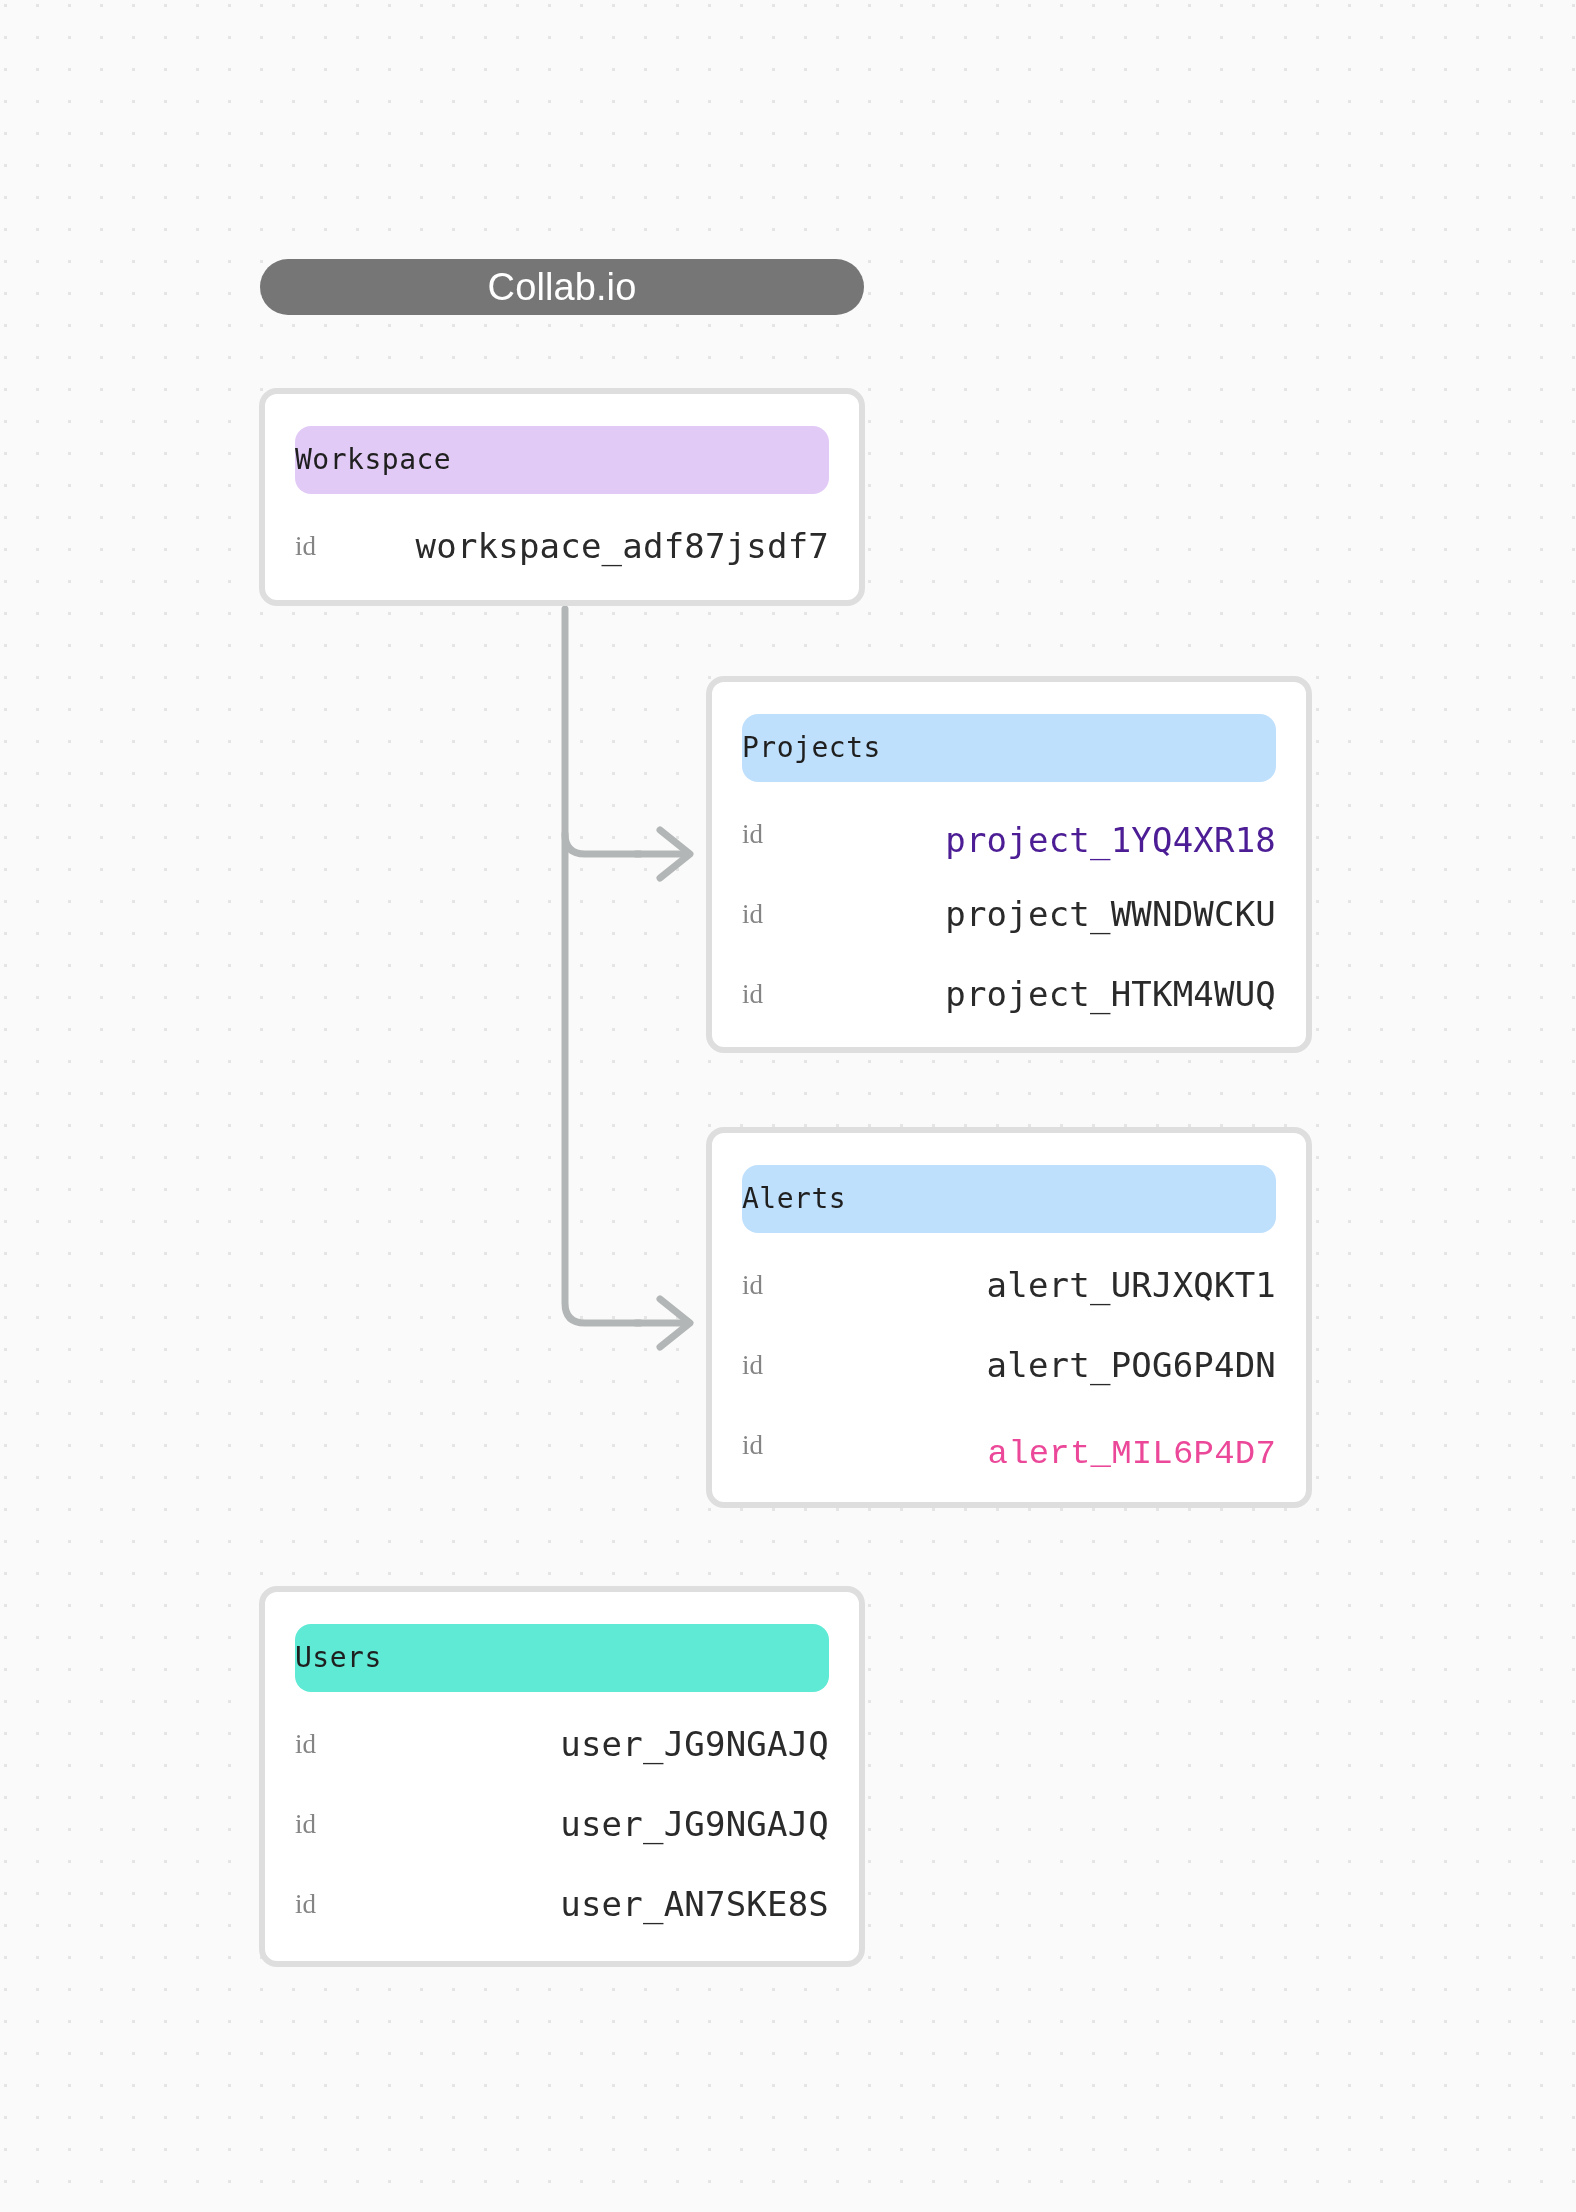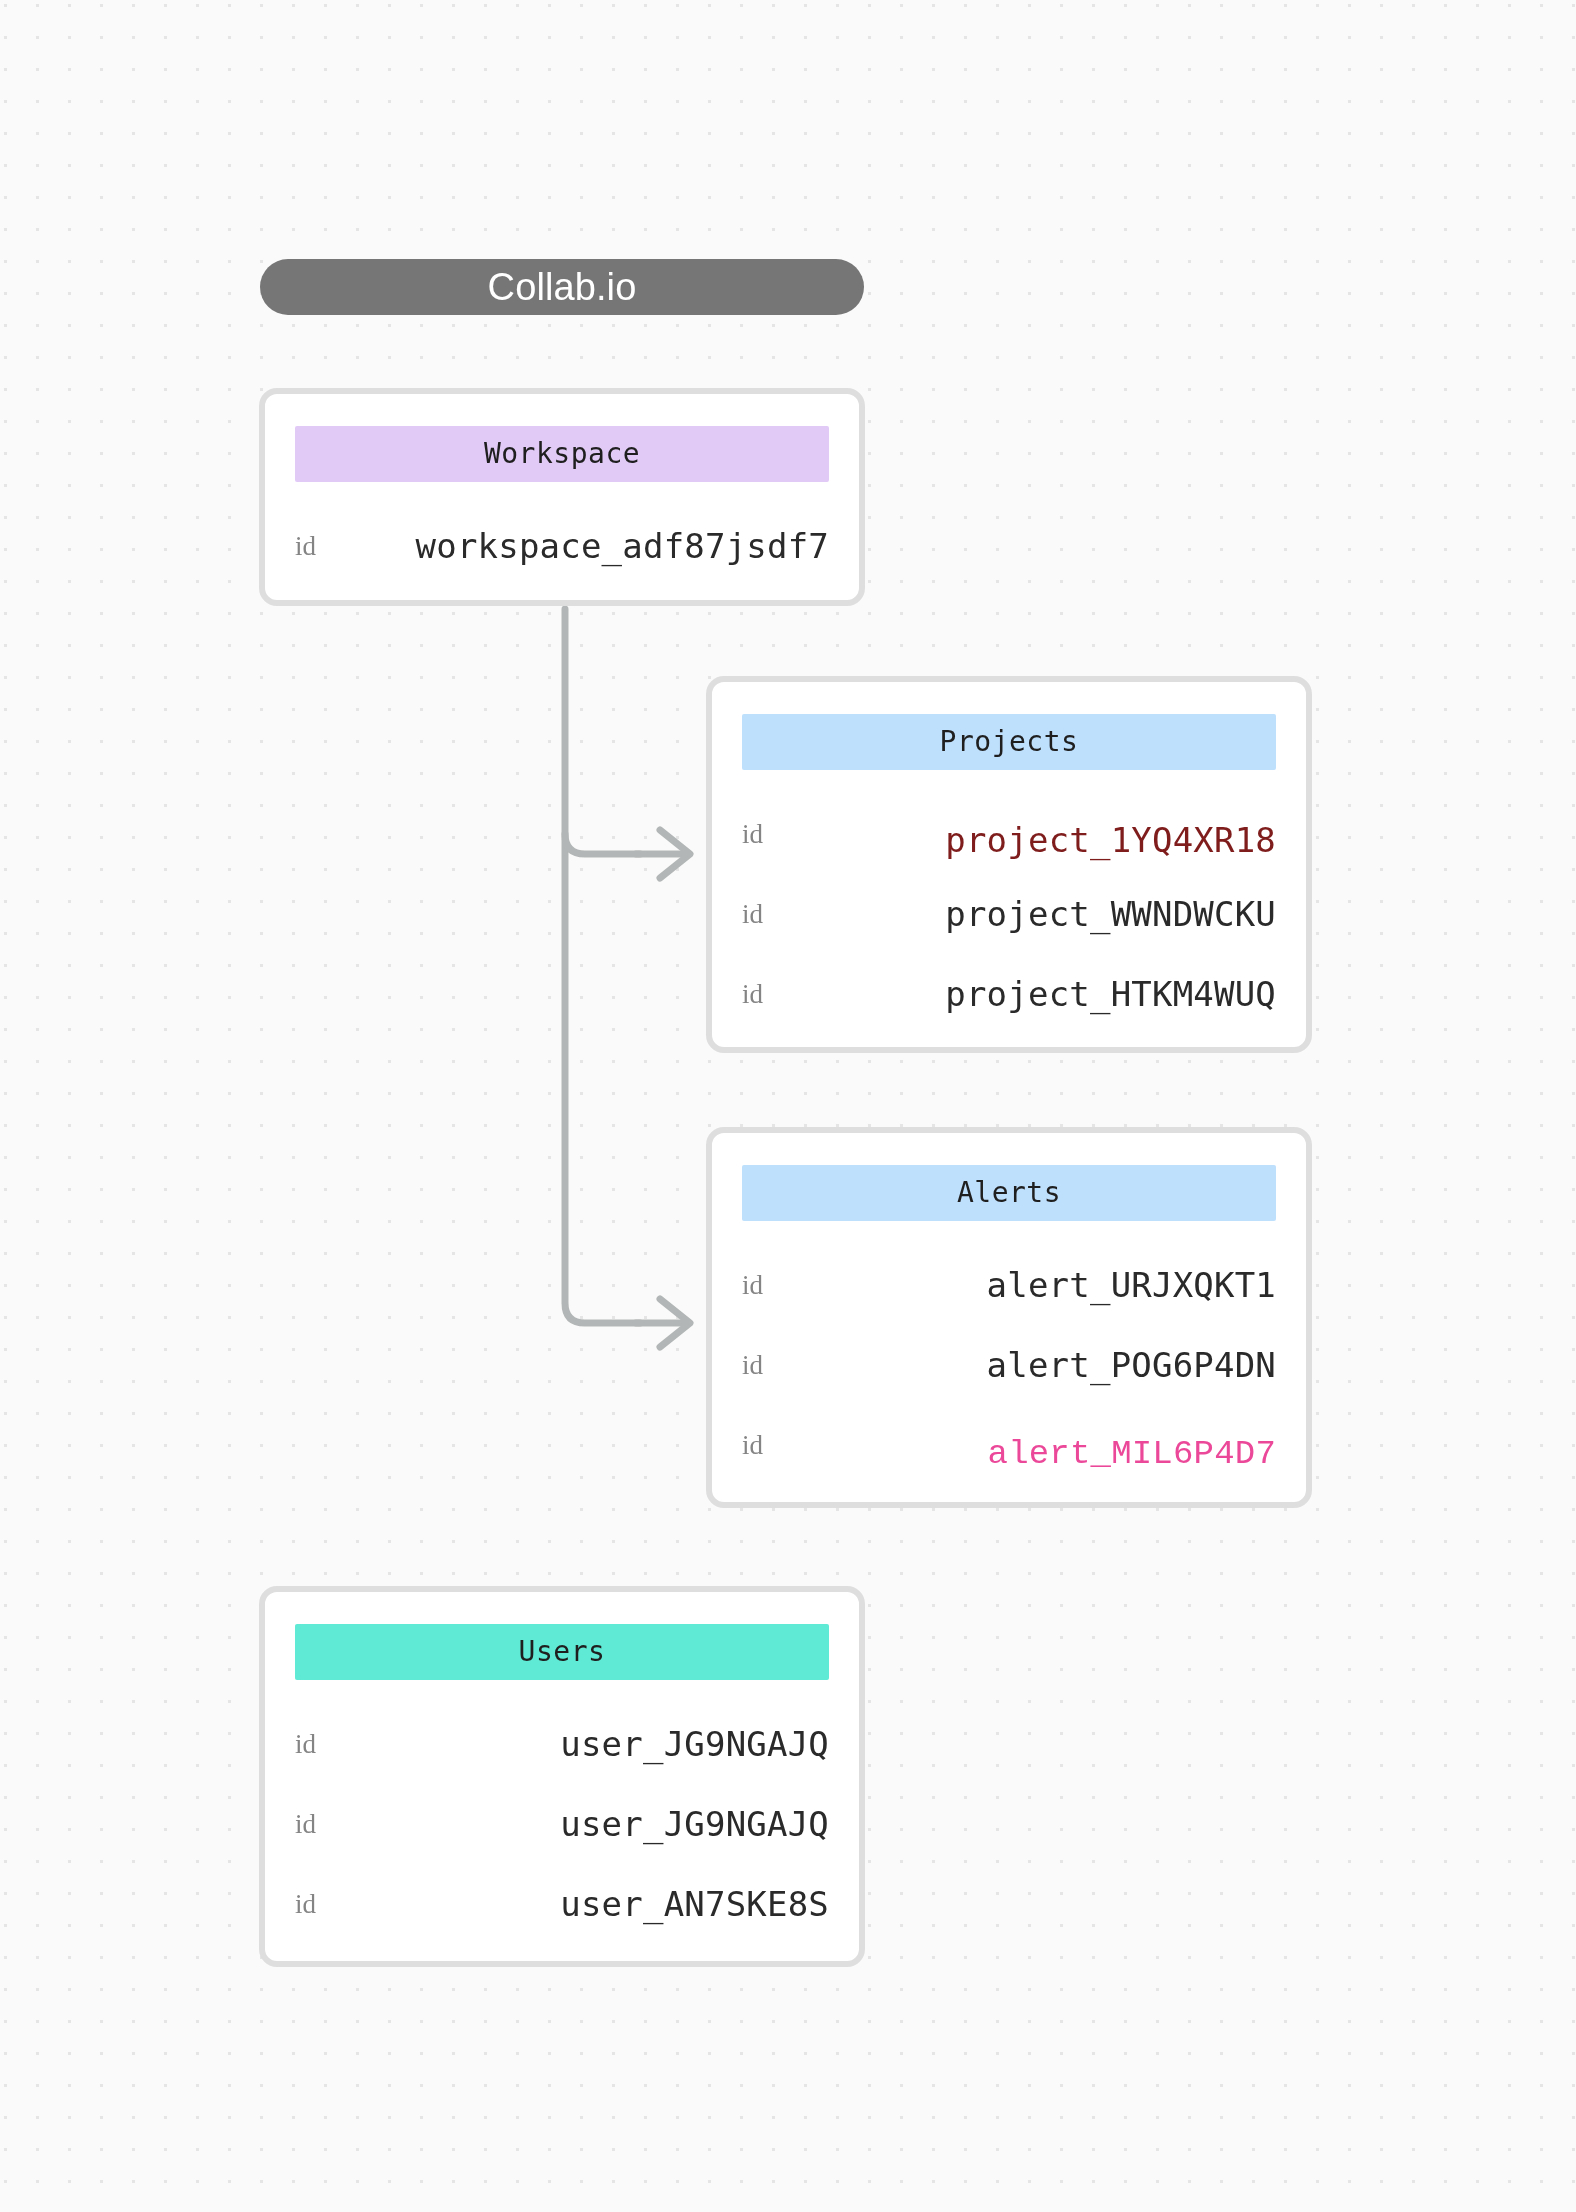--- a/index.html
+++ b/index.html
@@ -54,25 +54,24 @@
     box-sizing: border-box;
     background: #ffffff;
     border: 6px solid #dedede;
     border-radius: 18px;
   }
   .card-header {
     position: absolute;
     left: 30px;
     right: 30px;
     top: 32px;
-    height: 56px;
-    border-radius: 2px;
+    height: 68px;
+    border-radius: 16px;
     display: flex;
     align-items: center;
-    justify-content: center;
   }
   .card-header .header-text {
     font-family: "DejaVu Sans Mono", monospace;
     font-size: 28px;
     color: #1f1f1f;
     letter-spacing: 0.5px;
     line-height: 1;
   }
   .rows {
     position: absolute;
@@ -162,21 +161,21 @@
     </div>
   </div>
 
   <div class="card" id="card-projects" style="border-color: rgb(222, 222, 222); background: rgb(255, 255, 255);">
     <div class="card-header" style="background-color: rgb(191, 224, 253);">
       <span class="header-text">Projects</span>
     </div>
     <div class="rows">
       <div class="row">
         <span class="row-key" style="color: rgb(132, 132, 132);">id</span>
-        <span class="row-value" style="color: #7f1d1d; margin-top: 11px;">project_1YQ4XR18</span>
+        <span class="row-value" style="color: #4c1d95; margin-top: 11px;">project_1YQ4XR18</span>
       </div>
       <div class="row">
         <span class="row-key" style="color: rgb(132, 132, 132);">id</span>
         <span class="row-value" style="color: rgb(42, 42, 42);">project_WWNDWCKU</span>
       </div>
       <div class="row">
         <span class="row-key" style="color: rgb(132, 132, 132);">id</span>
         <span class="row-value" style="color: rgb(42, 42, 42);">project_HTKM4WUQ</span>
       </div>
     </div>

